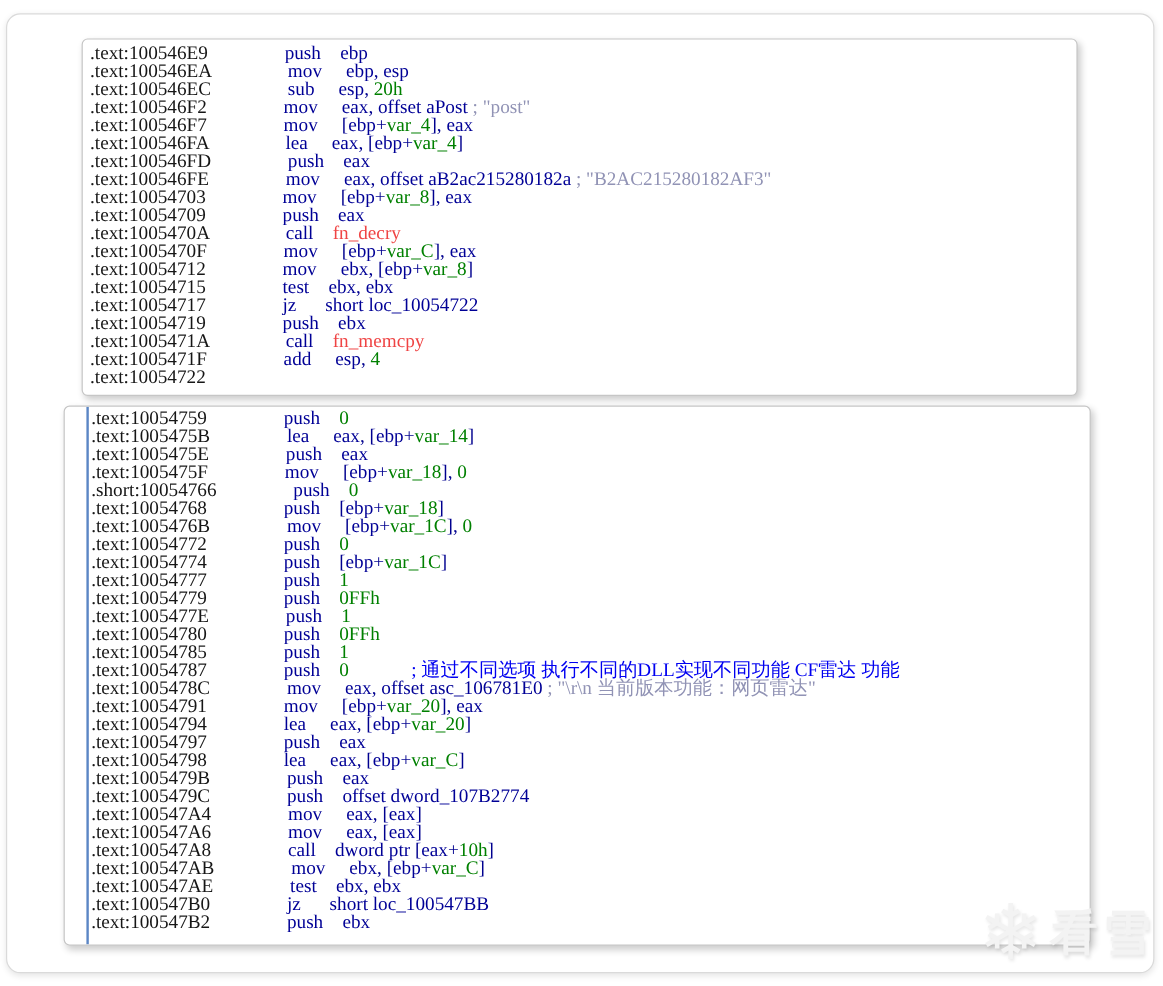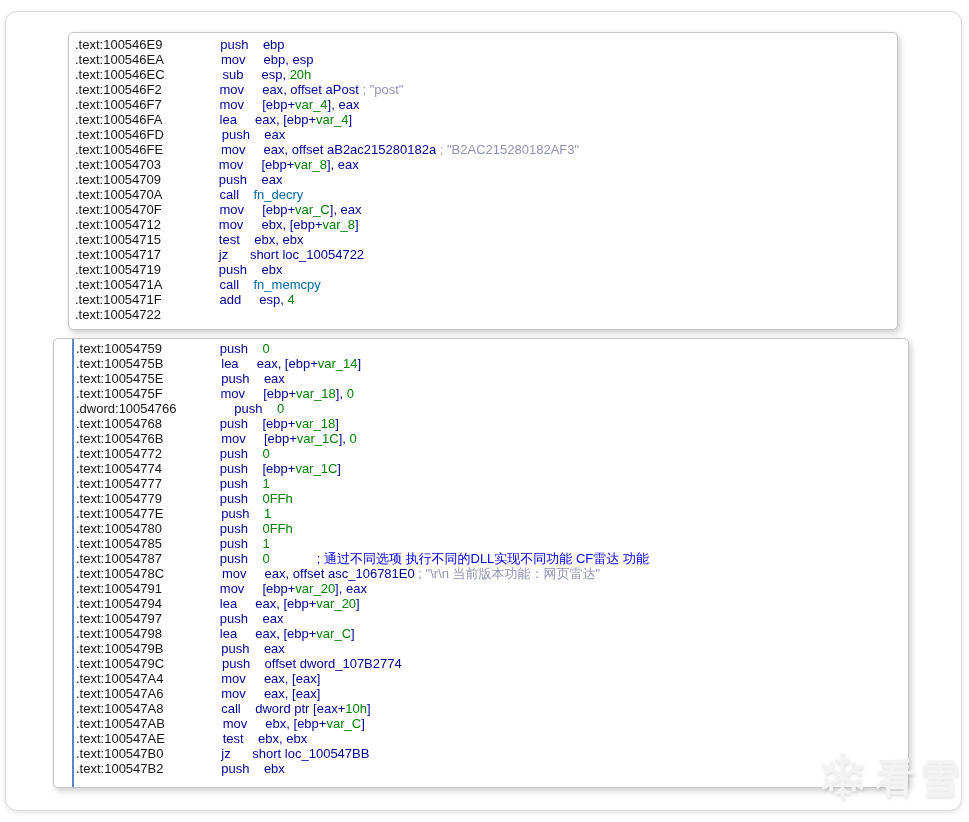--- a/index.html
+++ b/index.html
@@ -21,29 +21,29 @@
   }
   .panel-top    { left:68px; top:32px;  width:830px; height:298px; padding:4px 6px 0 6px; }
   .panel-bottom { left:53px; top:338px; width:856px; height:450px; }
   .panel-bottom .code-inner {
     margin-left:2px; border-left:2px solid #5b86c5; padding:2px 4px 0 2px;
     height:100%;
   }
 
   .line {
     white-space:pre; height:15px; line-height:15px;
-    font-family:Liberation Sans, sans-serif;
-    font-size:13px; color:#00008f;
+    font-family:Liberation Serif, serif;
+    font-size:16px; color:#00008f;
   }
   .t-addr { color:#161616; }
   .t-mn   { color:#000096; }
   .t-id   { color:#000096; }
   .t-num  { color:#008000; }
   .t-var  { color:#008000; }
-  .t-fn   { color:#0369a1; }
+  .t-fn   { color:#ef4444; }
   .t-cmt-auto { color:#9193b5; }
   .t-cmt-user { color:#0000f0;margin-top:20px; }
 
   .watermark {
     position:absolute; right:6px; bottom:12px; z-index:5;
     display:flex; align-items:center; gap:6px;
     color:#f3f3f3; text-shadow:1px 2px 3px rgba(0,0,0,0.10);
     user-select:none; pointer-events:none;
   }
   .watermark .flake { font-size:64px; line-height:64px; }
@@ -78,21 +78,21 @@
         <div class="line"><span class="t-addr">.text:10054722                </span></div>
       </div>
   </div>
 
   <div class="panel panel-bottom">
     <div class="code-inner">
         <div class="line"><span class="t-addr">.text:10054759                </span><span class="t-mn">push    </span><span class="t-num">0</span></div>
         <div class="line"><span class="t-addr">.text:1005475B                </span><span class="t-mn">lea     </span><span class="t-id">eax</span>, [<span class="t-id">ebp</span>+<span class="t-var">var_14</span>]</div>
         <div class="line"><span class="t-addr">.text:1005475E                </span><span class="t-mn">push    </span><span class="t-id">eax</span></div>
         <div class="line"><span class="t-addr">.text:1005475F                </span><span class="t-mn">mov     </span>[<span class="t-id">ebp</span>+<span class="t-var">var_18</span>], <span class="t-num">0</span></div>
-        <div class="line"><span class="t-addr">.dword:10054766                </span><span class="t-mn">push    </span><span class="t-num">0</span></div>
+        <div class="line"><span class="t-addr">.short:10054766                </span><span class="t-mn">push    </span><span class="t-num">0</span></div>
         <div class="line"><span class="t-addr">.text:10054768                </span><span class="t-mn">push    </span>[<span class="t-id">ebp</span>+<span class="t-var">var_18</span>]</div>
         <div class="line"><span class="t-addr">.text:1005476B                </span><span class="t-mn">mov     </span>[<span class="t-id">ebp</span>+<span class="t-var">var_1C</span>], <span class="t-num">0</span></div>
         <div class="line"><span class="t-addr">.text:10054772                </span><span class="t-mn">push    </span><span class="t-num">0</span></div>
         <div class="line"><span class="t-addr">.text:10054774                </span><span class="t-mn">push    </span>[<span class="t-id">ebp</span>+<span class="t-var">var_1C</span>]</div>
         <div class="line"><span class="t-addr">.text:10054777                </span><span class="t-mn">push    </span><span class="t-num">1</span></div>
         <div class="line"><span class="t-addr">.text:10054779                </span><span class="t-mn">push    </span><span class="t-num">0FFh</span></div>
         <div class="line"><span class="t-addr">.text:1005477E                </span><span class="t-mn">push    </span><span class="t-num">1</span></div>
         <div class="line"><span class="t-addr">.text:10054780                </span><span class="t-mn">push    </span><span class="t-num">0FFh</span></div>
         <div class="line"><span class="t-addr">.text:10054785                </span><span class="t-mn">push    </span><span class="t-num">1</span></div>
         <div class="line"><span class="t-addr">.text:10054787                </span><span class="t-mn">push    </span><span class="t-num">0</span>             <span class="t-cmt-user">; 通过不同选项 执行不同的DLL实现不同功能 CF雷达 功能</span></div>

